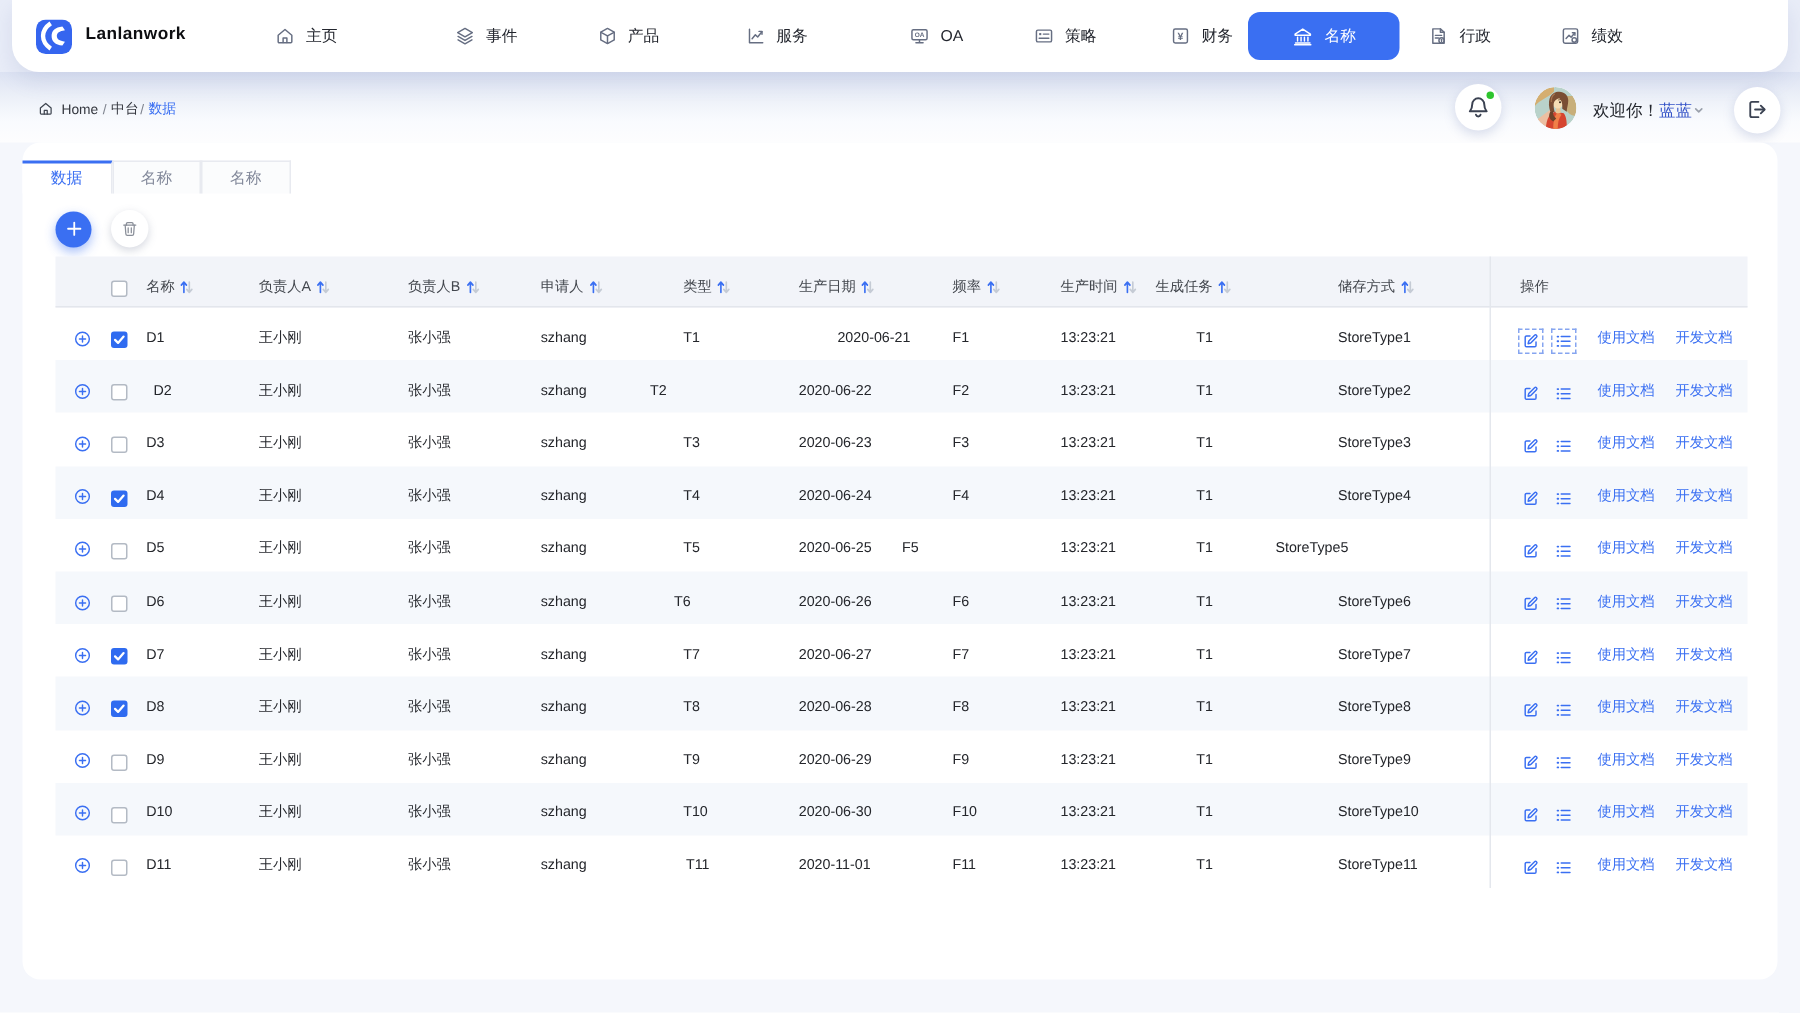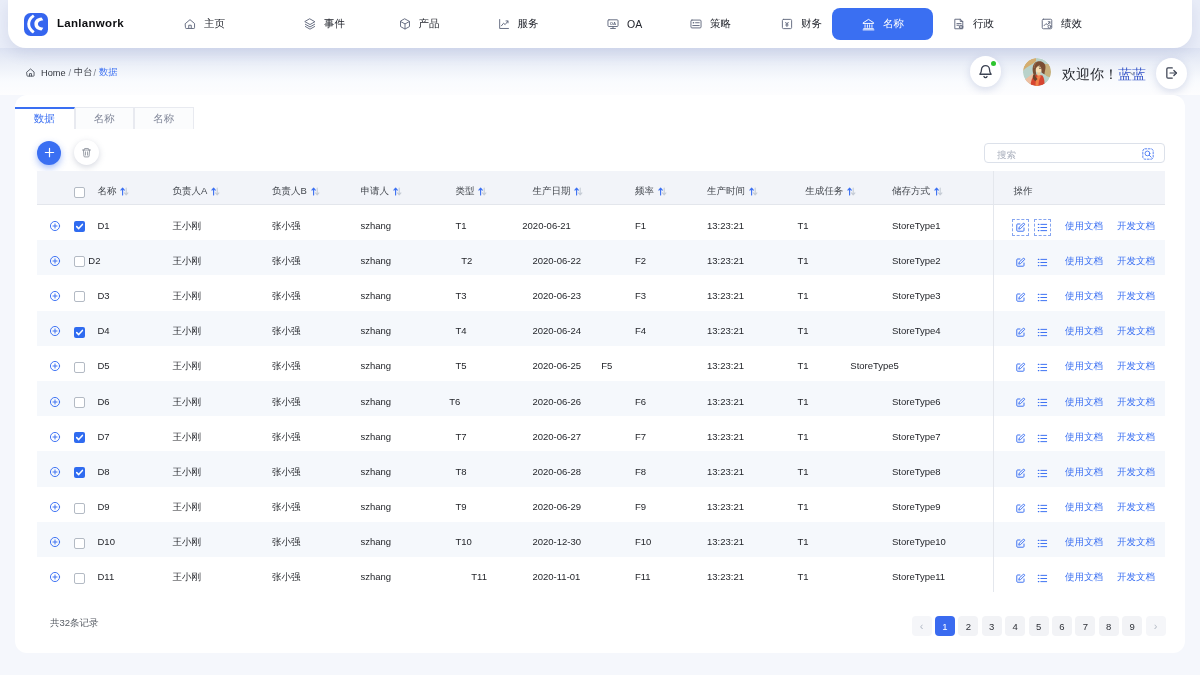--- a/index.html
+++ b/index.html
@@ -19,21 +19,21 @@
 .nactive { position:absolute; left:824px; top:8px; width:101px; height:32px; border-radius:8px;
   background:#3a6ff2; color:#fff; display:flex; align-items:center; justify-content:center;
   font-size:10.5px; }
 .nactive span { margin-left:7px; }
 .crumb { position:absolute; left:25px; top:66px; display:flex; align-items:center;
   font-size:9.2px; color:#33363e; }
 .crumb .sep { color:#7e838e; margin:0 3px; }
 .crumb .blue { color:#3a6ff2; }
 .circbtn { position:absolute; width:31px; height:31px; border-radius:50%; background:#fff;
   box-shadow:0 3px 8px rgba(90,110,170,0.22); display:flex; align-items:center; justify-content:center; }
-.welcome { position:absolute; left:1062px; top:66px; font-size:14px; color:#23262d; }
+.welcome { position:absolute; left:1062px; top:66px; font-size:11px; color:#23262d; }
 .welcome b { color:#3352c7; font-weight:normal; }
 .card { position:absolute; left:15px; top:95px; width:1170px; height:558px; background:#fff;
   border-radius:12px; }
 .tab { position:absolute; top:12px; height:22px; width:59.5px; display:flex; align-items:center;
   justify-content:center; font-size:10.5px; }
 .tab1 { left:0; color:#3a6ff2; background:#fff; border-top:2px solid #3a6ff2;
   border-right:1px solid #e8eaf0; }
 .tab2 { background:#fbfcfd; border:1px solid #e8eaf0; border-bottom:none; color:#82889a; }
 .addbtn { position:absolute; left:22px; top:45.5px; width:24px; height:24px; border-radius:50%;
   background:#3a6ff2; box-shadow:0 3px 7px rgba(58,111,242,0.45); display:flex; align-items:center; justify-content:center; }
@@ -229,28 +229,20 @@
       </svg>
     </div>
   <div class="delbtn">
       <svg style="" width="13" height="13" viewBox="0 0 20 20" fill="none" stroke="#8a8f99" stroke-width="1.3" stroke-linecap="round" stroke-linejoin="round">
         <path d="M3.8 6.2 h12.4"></path>
         <path d="M6.6 6.2 V4.9 a1.1 1.1 0 0 1 1.1 -1.1 h4.6 a1.1 1.1 0 0 1 1.1 1.1 V6.2"></path>
         <path d="M5.3 6.2 l0.7 9.2 a1.5 1.5 0 0 0 1.5 1.4 h5 a1.5 1.5 0 0 0 1.5 -1.4 l0.7 -9.2"></path>
         <path d="M8.4 9 v5 M11.6 9 v5"></path>
       </svg>
     </div>
-  <div class="search">
-      <span>搜索</span>
-      <svg style="" width="14" height="14" viewBox="0 0 20 20" fill="none" stroke="#3a6ff2" stroke-width="1.2" stroke-linecap="round" stroke-linejoin="round">
-        <rect x="2.6" y="2.6" width="14.8" height="14.8" rx="3" stroke-dasharray="2.6 2.2"></rect>
-        <circle cx="9.2" cy="9.2" r="3.4"></circle>
-        <path d="M11.8 11.8 L14.6 14.6"></path>
-      </svg>
-    </div>
   <div class="thead">
       <div class="cb" style="left:36.7px;"></div>
       <div class="hc" style="left:60.2px">名称<svg width="9" height="9" viewBox="0 0 9 9" style="margin-left:4px;flex:0 0 auto" fill="none">
           <path d="M2.6 8 V1.6 M0.9 3.1 L2.6 1.1 L4.3 3.1" stroke="#3a6ff2" stroke-width="1.1" stroke-linecap="round" stroke-linejoin="round"></path>
           <path d="M6.2 1 V7.4 M4.5 5.9 L6.2 7.9 L7.9 5.9" stroke="#c5cbd5" stroke-width="1.1" stroke-linecap="round" stroke-linejoin="round"></path>
         </svg></div>
       <div class="hc" style="left:135.2px">负责人A<svg width="9" height="9" viewBox="0 0 9 9" style="margin-left:4px;flex:0 0 auto" fill="none">
           <path d="M2.6 8 V1.6 M0.9 3.1 L2.6 1.1 L4.3 3.1" stroke="#3a6ff2" stroke-width="1.1" stroke-linecap="round" stroke-linejoin="round"></path>
           <path d="M6.2 1 V7.4 M4.5 5.9 L6.2 7.9 L7.9 5.9" stroke="#c5cbd5" stroke-width="1.1" stroke-linecap="round" stroke-linejoin="round"></path>
         </svg></div>
@@ -271,21 +263,21 @@
           <path d="M6.2 1 V7.4 M4.5 5.9 L6.2 7.9 L7.9 5.9" stroke="#c5cbd5" stroke-width="1.1" stroke-linecap="round" stroke-linejoin="round"></path>
         </svg></div>
       <div class="hc" style="left:597.7px">频率<svg width="9" height="9" viewBox="0 0 9 9" style="margin-left:4px;flex:0 0 auto" fill="none">
           <path d="M2.6 8 V1.6 M0.9 3.1 L2.6 1.1 L4.3 3.1" stroke="#3a6ff2" stroke-width="1.1" stroke-linecap="round" stroke-linejoin="round"></path>
           <path d="M6.2 1 V7.4 M4.5 5.9 L6.2 7.9 L7.9 5.9" stroke="#c5cbd5" stroke-width="1.1" stroke-linecap="round" stroke-linejoin="round"></path>
         </svg></div>
       <div class="hc" style="left:669.7px">生产时间<svg width="9" height="9" viewBox="0 0 9 9" style="margin-left:4px;flex:0 0 auto" fill="none">
           <path d="M2.6 8 V1.6 M0.9 3.1 L2.6 1.1 L4.3 3.1" stroke="#3a6ff2" stroke-width="1.1" stroke-linecap="round" stroke-linejoin="round"></path>
           <path d="M6.2 1 V7.4 M4.5 5.9 L6.2 7.9 L7.9 5.9" stroke="#c5cbd5" stroke-width="1.1" stroke-linecap="round" stroke-linejoin="round"></path>
         </svg></div>
-      <div class="hc" style="left:768px">生成任务<svg width="9" height="9" viewBox="0 0 9 9" style="margin-left:4px;flex:0 0 auto" fill="none">
+      <div class="hc" style="left:733px">生成任务<svg width="9" height="9" viewBox="0 0 9 9" style="margin-left:4px;flex:0 0 auto" fill="none">
           <path d="M2.6 8 V1.6 M0.9 3.1 L2.6 1.1 L4.3 3.1" stroke="#3a6ff2" stroke-width="1.1" stroke-linecap="round" stroke-linejoin="round"></path>
           <path d="M6.2 1 V7.4 M4.5 5.9 L6.2 7.9 L7.9 5.9" stroke="#c5cbd5" stroke-width="1.1" stroke-linecap="round" stroke-linejoin="round"></path>
         </svg></div>
       <div class="hc" style="left:854.7px">储存方式<svg width="9" height="9" viewBox="0 0 9 9" style="margin-left:4px;flex:0 0 auto" fill="none">
           <path d="M2.6 8 V1.6 M0.9 3.1 L2.6 1.1 L4.3 3.1" stroke="#3a6ff2" stroke-width="1.1" stroke-linecap="round" stroke-linejoin="round"></path>
           <path d="M6.2 1 V7.4 M4.5 5.9 L6.2 7.9 L7.9 5.9" stroke="#c5cbd5" stroke-width="1.1" stroke-linecap="round" stroke-linejoin="round"></path>
         </svg></div>
       <div class="hc" style="left:976.2px">操作</div>
     </div>
   <div class="tbl">
@@ -297,21 +289,21 @@
         <div class="cb on" style="left:36.7px;">
           <svg width="9" height="9" viewBox="0 0 9 9" fill="none" stroke="#fff" stroke-width="1.5" stroke-linecap="round" stroke-linejoin="round">
             <path d="M1.7 4.6 L3.7 6.6 L7.4 2.4"></path>
           </svg>
         </div>
         <span class="c" style="left:60.2px">D1</span>
         <span class="c" style="left:135.2px">王小刚</span>
         <span class="c" style="left:234.7px">张小强</span>
         <span class="c" style="left:323.2px">szhang</span>
         <span class="c" style="left:418.2px">T1</span>
-        <span class="c" style="left:485px">2020-06-21</span>
+        <span class="c" style="left:521px">2020-06-21</span>
         <span class="c" style="left:597.7px">F1</span>
         <span class="c" style="left:669.7px">13:23:21</span>
         <span class="c" style="left:760.2px">T1</span>
         <span class="c" style="left:854.7px">StoreType1</span>
         <div class="aic dash" style="left:974.7px">
           <svg style="" width="13" height="13" viewBox="0 0 20 20" fill="none" stroke="#3a6ff2" stroke-width="1.5" stroke-linecap="round" stroke-linejoin="round">
             <path d="M9.2 4.6 H5.6 a1.3 1.3 0 0 0 -1.3 1.3 v8.5 a1.3 1.3 0 0 0 1.3 1.3 h8.5 a1.3 1.3 0 0 0 1.3 -1.3 V10.8"></path>
             <path d="M13.9 3.9 a1.4 1.4 0 0 1 2 2 L10 11.8 L7.3 12.5 L8 9.8 Z"></path>
           </svg>
         </div>
@@ -323,25 +315,25 @@
         </div>
         <span class="c lnk" style="left:1027.7px">使用文档</span>
         <span class="c lnk" style="left:1079.7px">开发文档</span>
       </div>
       <div class="trow stripe">
         <svg class="plus" width="12" height="12" viewBox="0 0 20 20" fill="none" stroke="#3a6ff2" stroke-width="1.6" stroke-linecap="round">
           <circle cx="10" cy="10" r="7.6"></circle>
           <path d="M10 6.6 v6.8 M6.6 10 h6.8"></path>
         </svg>
         <div class="cb" style="left:36.7px;"></div>
-        <span class="c" style="left:51px">D2</span>
-        <span class="c" style="left:135.2px">王小刚</span>
-        <span class="c" style="left:234.7px">张小强</span>
-        <span class="c" style="left:323.2px">szhang</span>
-        <span class="c" style="left:424px">T2</span>
+        <span class="c" style="left:65px">D2</span>
+        <span class="c" style="left:135.2px">王小刚</span>
+        <span class="c" style="left:234.7px">张小强</span>
+        <span class="c" style="left:323.2px">szhang</span>
+        <span class="c" style="left:396px">T2</span>
         <span class="c" style="left:495.2px">2020-06-22</span>
         <span class="c" style="left:597.7px">F2</span>
         <span class="c" style="left:669.7px">13:23:21</span>
         <span class="c" style="left:760.2px">T1</span>
         <span class="c" style="left:854.7px">StoreType2</span>
         <div class="aic" style="left:974.7px">
           <svg style="" width="13" height="13" viewBox="0 0 20 20" fill="none" stroke="#3a6ff2" stroke-width="1.5" stroke-linecap="round" stroke-linejoin="round">
             <path d="M9.2 4.6 H5.6 a1.3 1.3 0 0 0 -1.3 1.3 v8.5 a1.3 1.3 0 0 0 1.3 1.3 h8.5 a1.3 1.3 0 0 0 1.3 -1.3 V10.8"></path>
             <path d="M13.9 3.9 a1.4 1.4 0 0 1 2 2 L10 11.8 L7.3 12.5 L8 9.8 Z"></path>
           </svg>
@@ -588,21 +580,21 @@
         <svg class="plus" width="12" height="12" viewBox="0 0 20 20" fill="none" stroke="#3a6ff2" stroke-width="1.6" stroke-linecap="round">
           <circle cx="10" cy="10" r="7.6"></circle>
           <path d="M10 6.6 v6.8 M6.6 10 h6.8"></path>
         </svg>
         <div class="cb" style="left:36.7px;"></div>
         <span class="c" style="left:60.2px">D10</span>
         <span class="c" style="left:135.2px">王小刚</span>
         <span class="c" style="left:234.7px">张小强</span>
         <span class="c" style="left:323.2px">szhang</span>
         <span class="c" style="left:418.2px">T10</span>
-        <span class="c" style="left:495.2px">2020-12-30</span>
+        <span class="c" style="left:495.2px">2020-06-30</span>
         <span class="c" style="left:597.7px">F10</span>
         <span class="c" style="left:669.7px">13:23:21</span>
         <span class="c" style="left:760.2px">T1</span>
         <span class="c" style="left:854.7px">StoreType10</span>
         <div class="aic" style="left:974.7px">
           <svg style="" width="13" height="13" viewBox="0 0 20 20" fill="none" stroke="#3a6ff2" stroke-width="1.5" stroke-linecap="round" stroke-linejoin="round">
             <path d="M9.2 4.6 H5.6 a1.3 1.3 0 0 0 -1.3 1.3 v8.5 a1.3 1.3 0 0 0 1.3 1.3 h8.5 a1.3 1.3 0 0 0 1.3 -1.3 V10.8"></path>
             <path d="M13.9 3.9 a1.4 1.4 0 0 1 2 2 L10 11.8 L7.3 12.5 L8 9.8 Z"></path>
           </svg>
         </div>
@@ -618,21 +610,21 @@
       <div class="trow">
         <svg class="plus" width="12" height="12" viewBox="0 0 20 20" fill="none" stroke="#3a6ff2" stroke-width="1.6" stroke-linecap="round">
           <circle cx="10" cy="10" r="7.6"></circle>
           <path d="M10 6.6 v6.8 M6.6 10 h6.8"></path>
         </svg>
         <div class="cb" style="left:36.7px;"></div>
         <span class="c" style="left:60.2px">D11</span>
         <span class="c" style="left:135.2px">王小刚</span>
         <span class="c" style="left:234.7px">张小强</span>
         <span class="c" style="left:323.2px">szhang</span>
-        <span class="c" style="left:434px">T11</span>
+        <span class="c" style="left:420px">T11</span>
         <span class="c" style="left:495.2px">2020-11-01</span>
         <span class="c" style="left:597.7px">F11</span>
         <span class="c" style="left:669.7px">13:23:21</span>
         <span class="c" style="left:760.2px">T1</span>
         <span class="c" style="left:854.7px">StoreType11</span>
         <div class="aic" style="left:974.7px">
           <svg style="" width="13" height="13" viewBox="0 0 20 20" fill="none" stroke="#3a6ff2" stroke-width="1.5" stroke-linecap="round" stroke-linejoin="round">
             <path d="M9.2 4.6 H5.6 a1.3 1.3 0 0 0 -1.3 1.3 v8.5 a1.3 1.3 0 0 0 1.3 1.3 h8.5 a1.3 1.3 0 0 0 1.3 -1.3 V10.8"></path>
             <path d="M13.9 3.9 a1.4 1.4 0 0 1 2 2 L10 11.8 L7.3 12.5 L8 9.8 Z"></path>
           </svg>
@@ -641,29 +633,13 @@
           <svg style="" width="13" height="13" viewBox="0 0 20 20" fill="none" stroke="#3a6ff2" stroke-width="1.5" stroke-linecap="round" stroke-linejoin="round">
             <path d="M7.4 5.2 h9 M7.4 10 h9 M7.4 14.8 h9"></path>
             <path d="M3.6 5.2 h0.8 M3.6 10 h0.8 M3.6 14.8 h0.8" stroke-width="1.8"></path>
           </svg>
         </div>
         <span class="c lnk" style="left:1027.7px">使用文档</span>
         <span class="c lnk" style="left:1079.7px">开发文档</span>
       </div>
     </div>
   <div class="vline"></div>
-  <div class="foot">
-    <div class="total">共32条记录</div>
-    <div class="pager">
-      <div class="pg ar">‹</div>
-        <div class="pg on">1</div>
-        <div class="pg">2</div>
-        <div class="pg">3</div>
-        <div class="pg">4</div>
-        <div class="pg">5</div>
-        <div class="pg">6</div>
-        <div class="pg">7</div>
-        <div class="pg">8</div>
-        <div class="pg">9</div>
-        <div class="pg ar">›</div>
-    </div>
-  </div>
 </div>
 
 </body></html>

